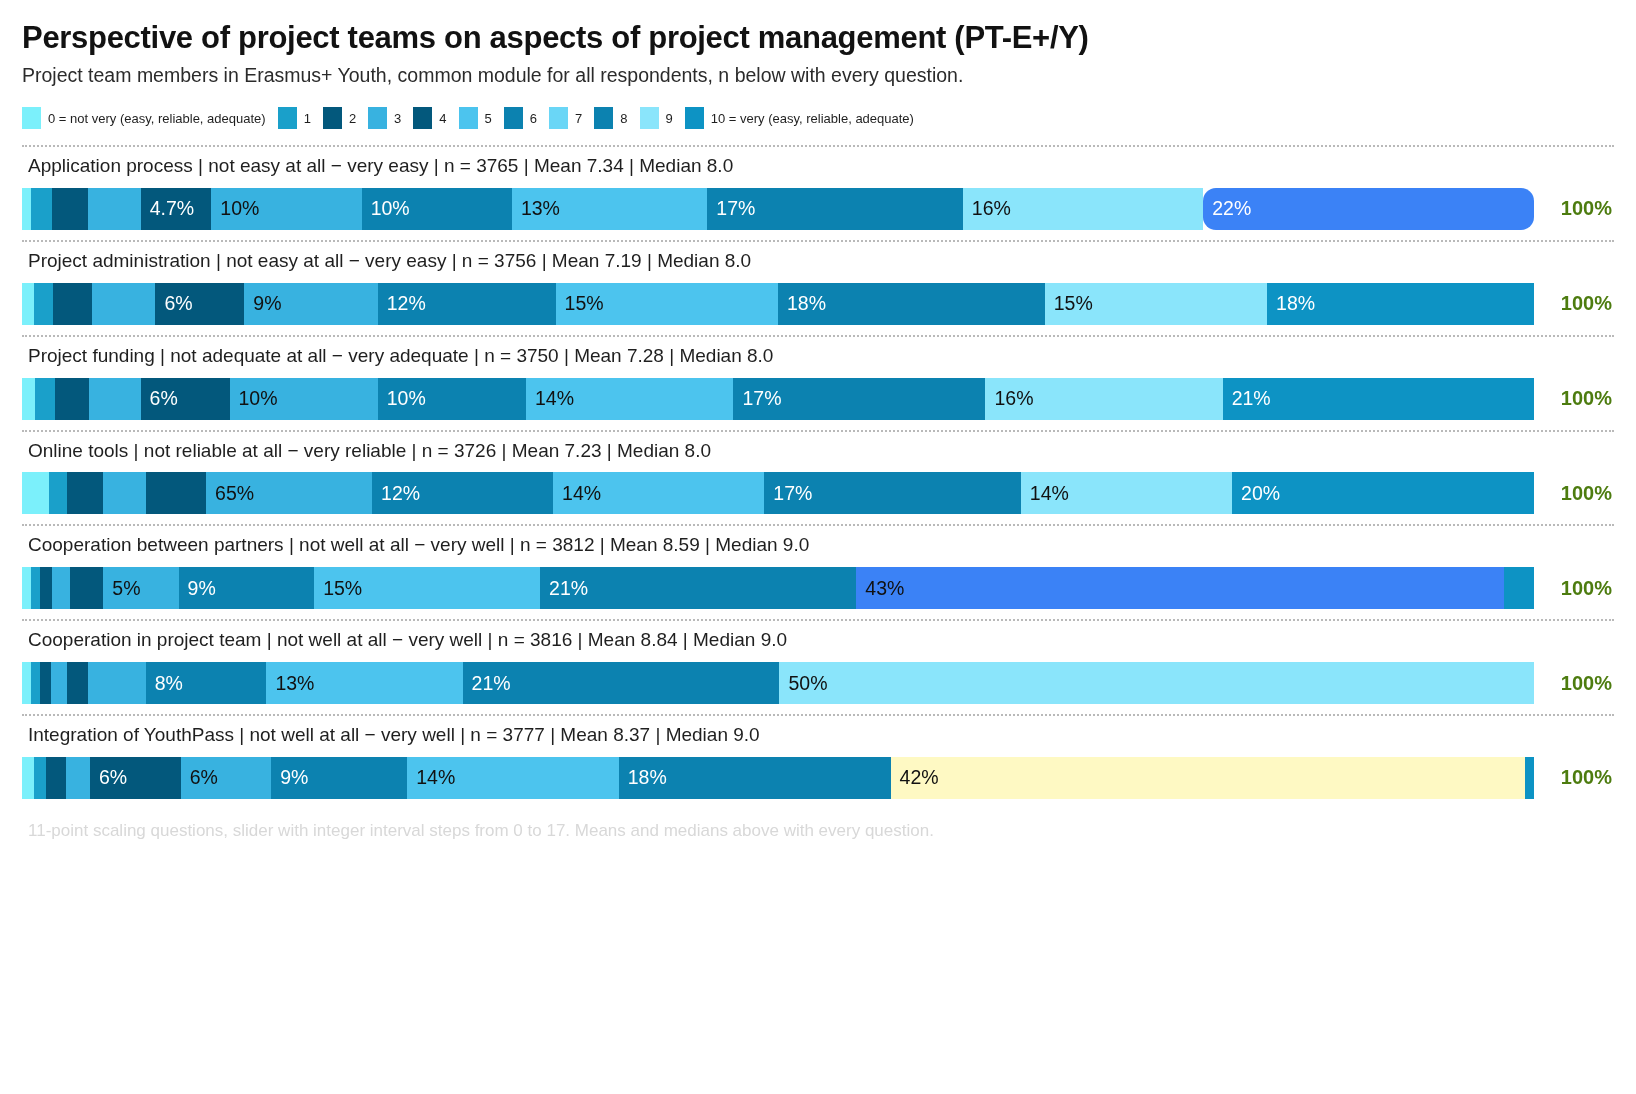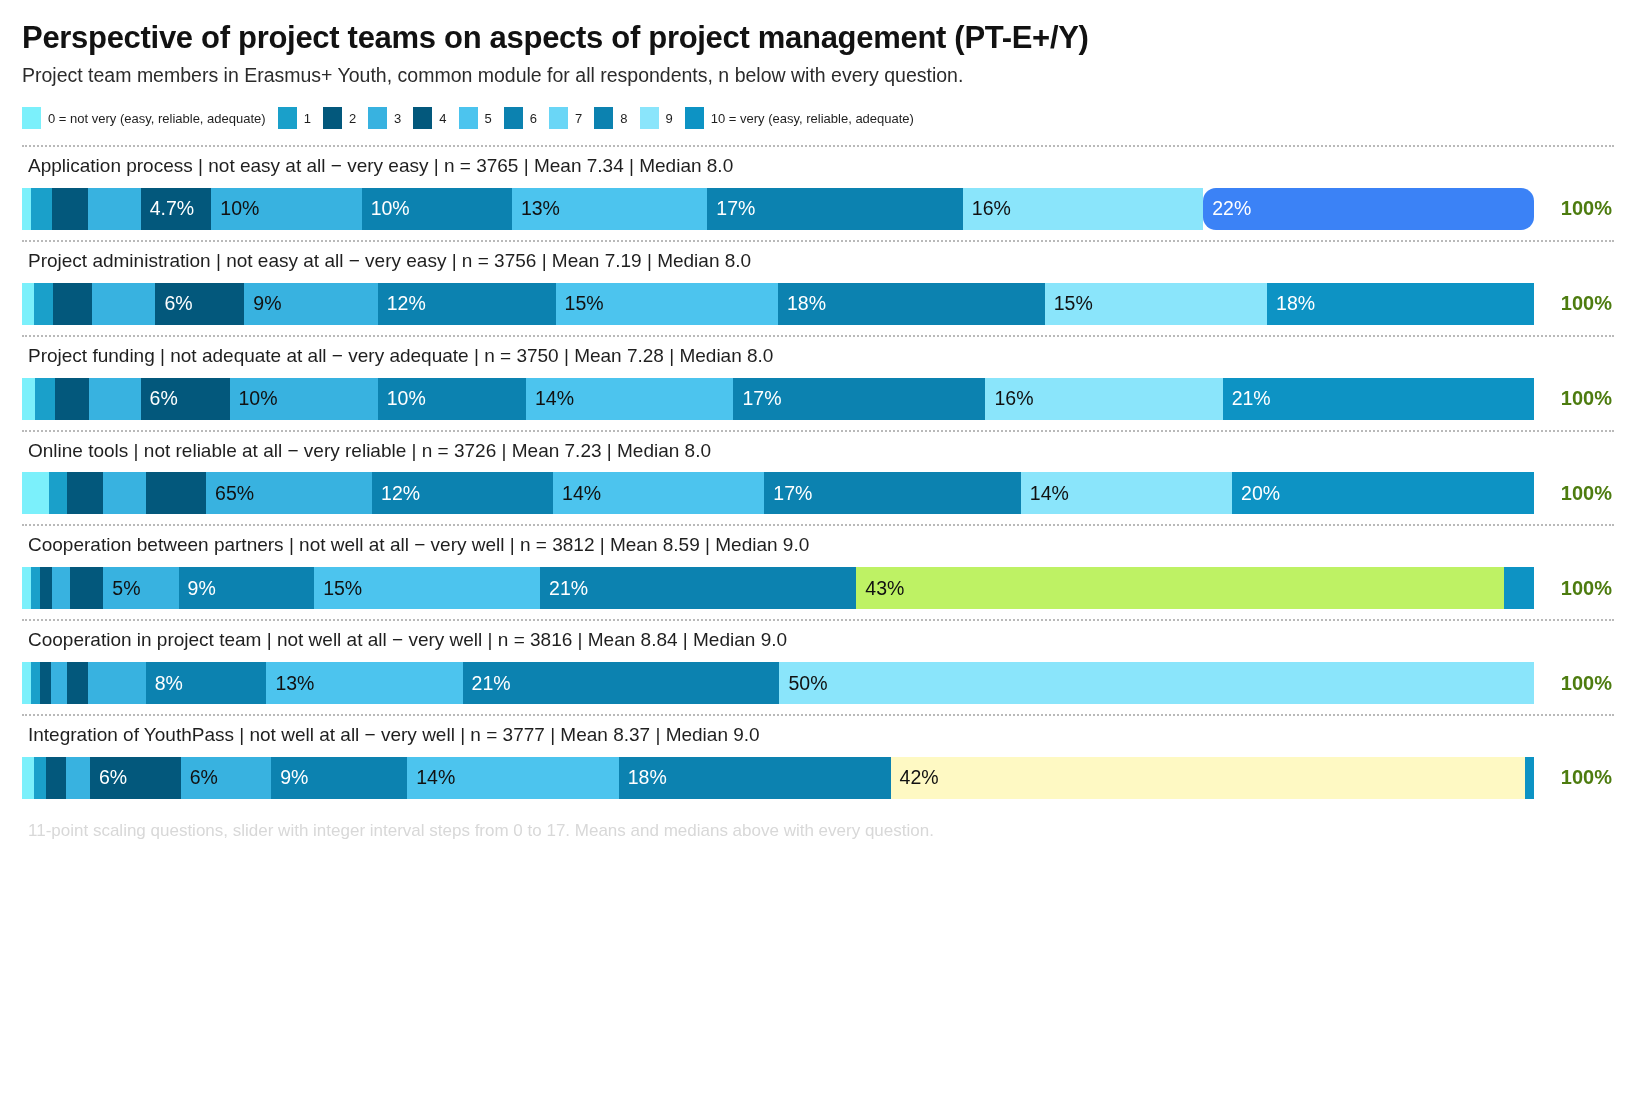--- a/index.html
+++ b/index.html
@@ -269,21 +269,21 @@
           <div class="bar">
             <div class="seg dark-text" style="background: rgb(123, 240, 251); width: 0.598205%;"></div>
             <div class="seg dark-text" style="background: rgb(26, 160, 202); width: 0.498504%;"></div>
             <div class="seg light-text" style="background: rgb(3, 88, 124); width: 0.797607%;"></div>
             <div class="seg dark-text" style="background: rgb(56, 178, 224); width: 1.19641%;"></div>
             <div class="seg light-text" style="background: rgb(3, 88, 124); width: 2.19342%;"></div>
             <div class="seg dark-text" style="background: rgb(56, 178, 224); width: 4.98504%;">5%</div>
             <div class="seg light-text" style="background: rgb(12, 130, 176); width: 8.97308%;">9%</div>
             <div class="seg dark-text" style="background: rgb(76, 196, 238); width: 14.9551%;">15%</div>
             <div class="seg light-text" style="background: rgb(12, 130, 176); width: 20.9372%;">21%</div>
-            <div class="seg dark-text" style="background: #bef264; width: 42.8714%;">43%</div>
+            <div class="seg dark-text" style="background: #3b82f6; width: 42.8714%;">43%</div>
             <div class="seg light-text" style="background: rgb(13, 147, 196); width: 1.99402%;"></div>
           </div>
           <div class="total">100%</div>
         </div>
       </div>
       <div class="row">
         <div class="row-divider"></div>
         <div class="row-label">Cooperation in project team | not well at all − very well | n = 3816 | Mean 8.84 | Median 9.0</div>
         <div class="bar-line">
           <div class="bar">

